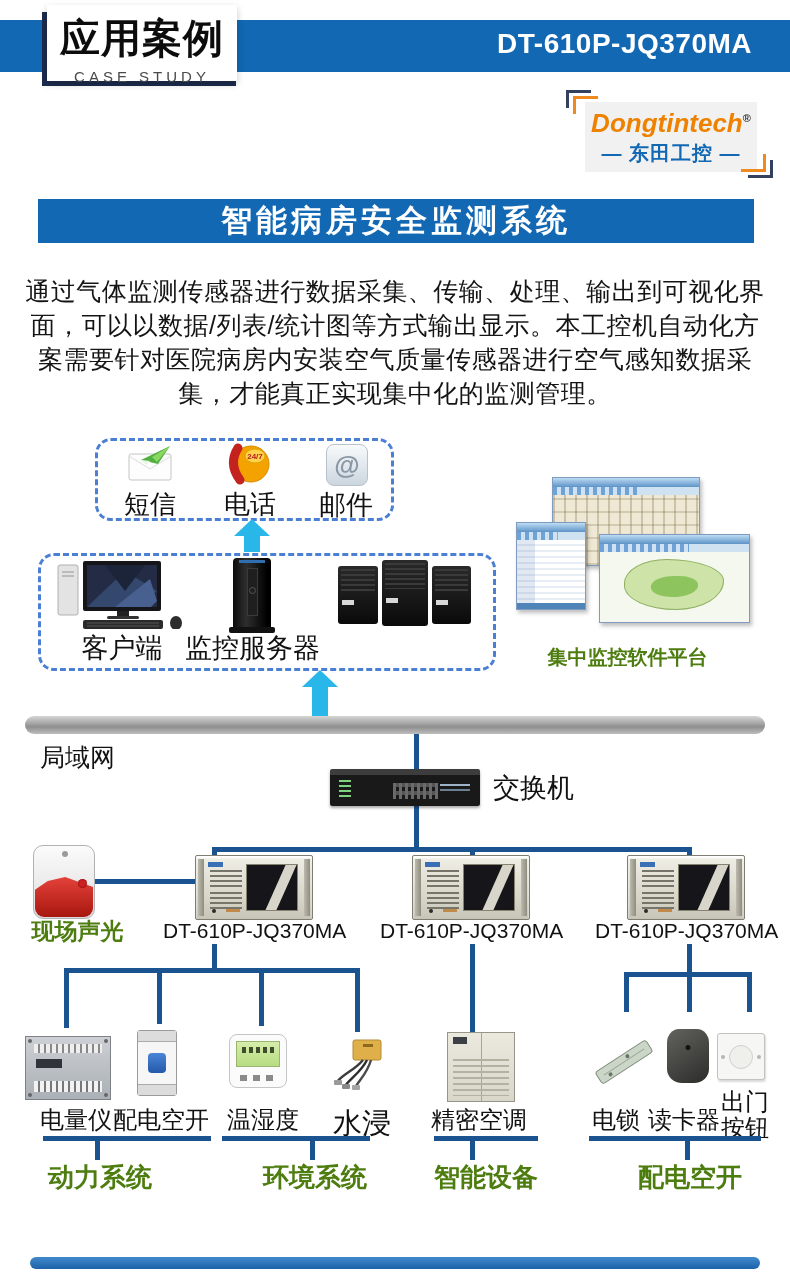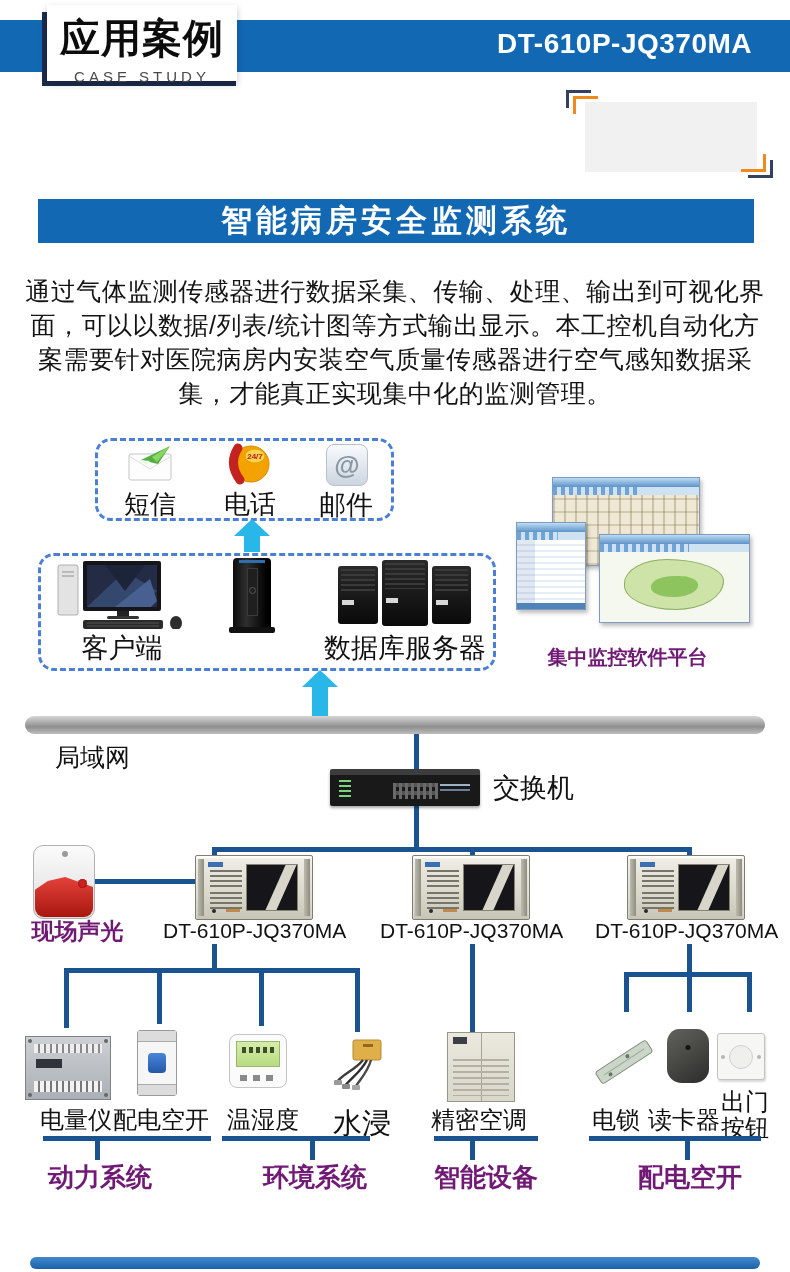--- a/index.html
+++ b/index.html
@@ -1,20 +1,20 @@
 <!DOCTYPE html>
 <html><head>
 <meta charset="utf-8">
 <style>
   html,body{margin:0;padding:0;background:#fff;}
   .page{position:relative;width:790px;height:1272px;background:#fff;overflow:hidden;
         font-family:"Liberation Sans","DejaVu Sans",sans-serif;}
   .abs{position:absolute;}
   .lbl{position:absolute;text-align:center;color:#111;white-space:nowrap;}
-  .bluelbl{color:#701a75;font-weight:bold;}
+  .bluelbl{color:#4d7c0f;font-weight:bold;}
   .line{position:absolute;background:#1b5390;}
   .dashedbox{position:absolute;border:3px dashed #4a7fd4;border-radius:16px;}
   
   .topbar{position:absolute;left:0;top:20px;width:790px;height:52px;background:#1268b3;}
   .model{position:absolute;right:38px;top:28px;font-size:28px;font-weight:bold;color:#fff;letter-spacing:.5px;}
   .navyback{position:absolute;left:42px;top:12px;width:194px;height:74px;background:#1c2c4e;}
   .titlebox{position:absolute;left:47px;top:5px;width:190px;height:76px;background:#fff;
             box-shadow:0 3px 7px rgba(0,0,0,.22);text-align:center;}
   .title-cn{font-size:40px;font-weight:900;color:#0c0c0c;letter-spacing:1px;margin-top:6px;}
   .title-en{font-size:15px;color:#4a4a4a;letter-spacing:4px;margin-top:2px;}
@@ -149,20 +149,22 @@
   <div class="model">DT-610P-JQ370MA</div>
   <div class="navyback"></div>
   <div class="titlebox">
     <div class="title-cn">应用案例</div>
     <div class="title-en">CASE STUDY</div>
   </div>
 
   <div class="corn c-tl1"></div>
   <div class="corn c-tl2"></div>
   <div class="logobox">
+    <div class="brand"><span>Dongtintech</span><sup>®</sup></div>
+    <div class="brandcn">— 东田工控 —</div>
   </div>
   <div class="corn c-br2"></div>
   <div class="corn c-br1"></div>
 
   <div class="banner">智能病房安全监测系统</div>
   <div class="intro">通过气体监测传感器进行数据采集、传输、处理、输出到可视化界面，可以以数据/列表/统计图等方式输出显示。本工控机自动化方案需要针对医院病房内安装空气质量传感器进行空气感知数据采集，才能真正实现集中化的监测管理。</div>
 
   <div class="dashedbox" style="left:95px;top:438px;width:293px;height:77px;"></div>
 
   <svg class="abs" style="left:128px;top:444px;" width="46" height="38" viewBox="0 0 46 38">
@@ -208,27 +210,27 @@
         <line x1="32" y1="62" x2="104" y2="62"></line>
         <line x1="32" y1="65" x2="104" y2="65"></line>
       </g>
     <ellipse cx="121" cy="62" rx="6" ry="7" fill="#2d2d2d"></ellipse>
   </svg>
   <div class="lbl" style="left:77px;top:630px;width:90px;font-size:27px;">客户端</div>
 
   <div class="tower" style="left:233px;top:558px;width:38px;height:72px;">
     <div class="slot"></div>
   </div>
+  <div class="lbl" style="left:185px;top:630px;width:135px;font-size:27px;">监控服务器</div>
 
   <div class="abs" style="left:338px;top:560px;width:134px;height:66px;">
     <div class="rack" style="left:0;top:6px;width:40px;height:58px;"></div>
     <div class="rack" style="left:94px;top:6px;width:39px;height:58px;"></div>
     <div class="rack" style="left:44px;top:0;width:46px;height:66px;"></div>
   </div>
-  <div class="lbl" style="left:324px;top:630px;width:162px;font-size:27px;">数据库服务器</div>
 
   <div class="win" style="left:552px;top:477px;width:146px;height:87px;">
     <div class="tbar"></div>
       <div class="tools"></div>
     <div class="content plancontent"></div>
   </div>
   <div class="win" style="left:516px;top:522px;width:68px;height:86px;">
     <div class="tbar"></div>
       <div class="tools"></div>
     <div class="content tablecontent"></div>
@@ -242,21 +244,21 @@
       </div>
   </div>
   <div class="lbl bluelbl" style="left:540px;top:644px;width:175px;font-size:20px;">集中监控软件平台</div>
 
   <div class="uparrow" style="left:302px;top:670px;">
     <div class="tri"></div>
       <div class="stem" style="height:29px;"></div>
   </div>
 
   <div class="lanbar"></div>
-  <div class="lbl" style="left:40px;top:741px;width:90px;font-size:25px;text-align:right;">局域网</div>
+  <div class="lbl" style="left:40px;top:741px;width:90px;font-size:25px;text-align:left;">局域网</div>
 
   <div class="line" style="left:414px;top:734px;width:5px;height:116px;"></div>
   <div class="switch">
     <div class="leds"></div>
       <div class="ports"></div>
       <div class="txt"></div>
   </div>
   <div class="lbl" style="left:486px;top:770px;width:95px;font-size:27px;">交换机</div>
 
   <div class="line" style="left:212px;top:847px;width:480px;height:5px;"></div>

